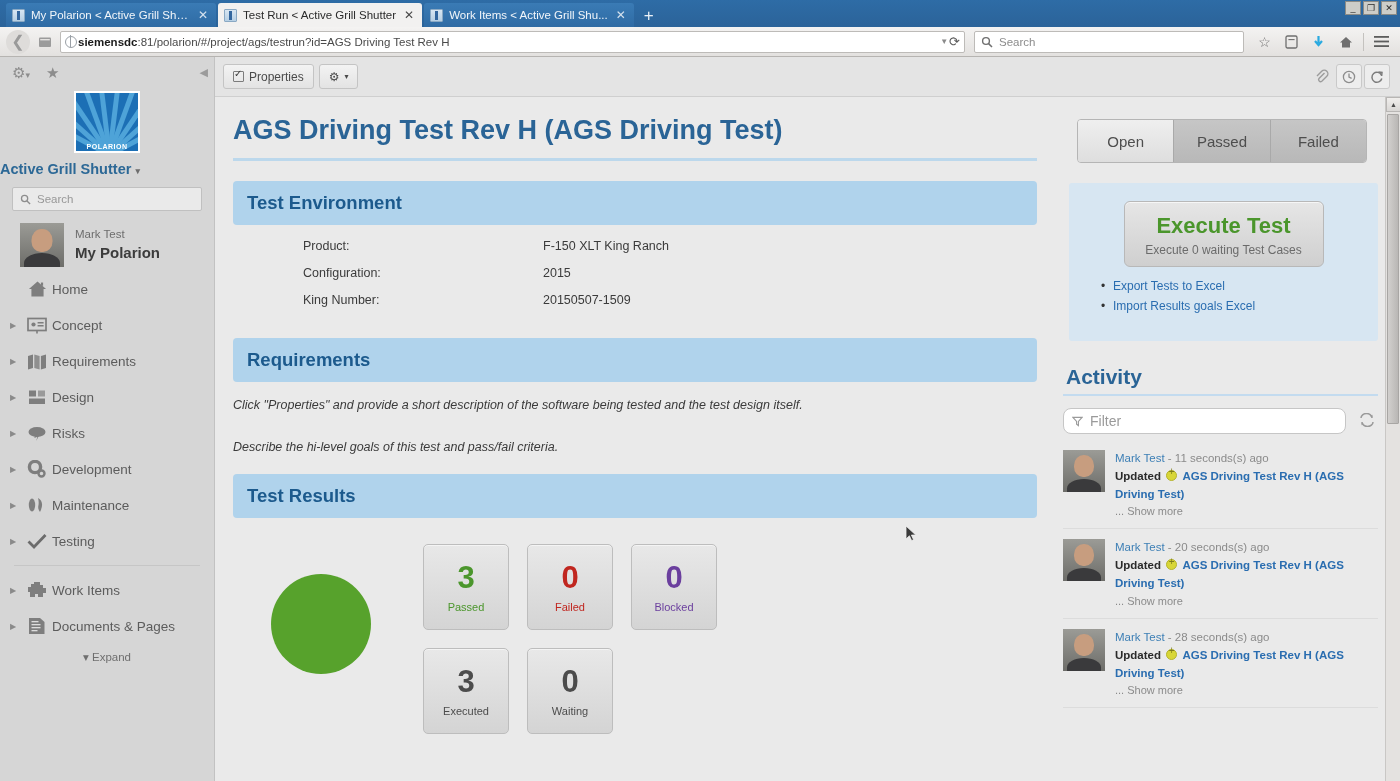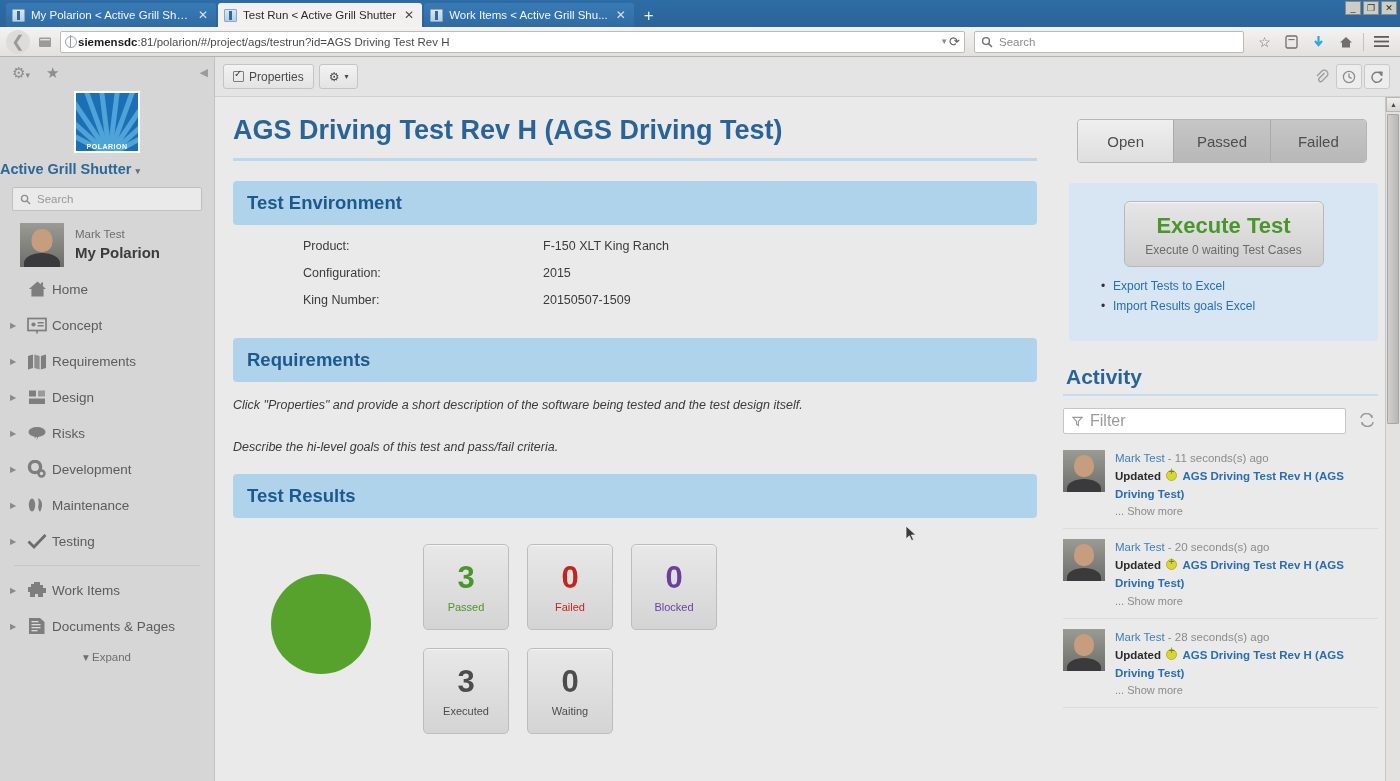--- a/index.html
+++ b/index.html
@@ -314,22 +314,22 @@
   }
 
   .acthead {
     font-size: 21px; font-weight: bold; color: #2a6496;
     margin: 24px 0 5px 3px;
   }
   .actrule { height: 2px; background: #c3dbef; margin-bottom: 12px; }
   .filterrow { display: flex; align-items: center; gap: 10px; margin-bottom: 6px; }
   .filterbox {
     flex: 1; height: 26px; background: #fff; border: 1px solid #c6c6c6;
-    border-radius: 2px; display: flex; align-items: center;
-    gap: 7px; padding: 0 8px; font-size: 16px; color: #9a9a9a;
+    border-radius: 8px; display: flex; align-items: center;
+    gap: 7px; padding: 0 8px; font-size: 14px; color: #9a9a9a;
   }
   .refresh-ic { width: 22px; color: #9a9a9a; font-size: 14px; text-align: center; }
 
   .actitem {
     display: flex; gap: 10px; padding: 10px 0 8px;
     border-bottom: 1px solid #dcdcdc;
   }
   .actav {
     width: 42px; height: 42px; flex: 0 0 42px;
     background: linear-gradient(#9b9b96, #6d6d69);

